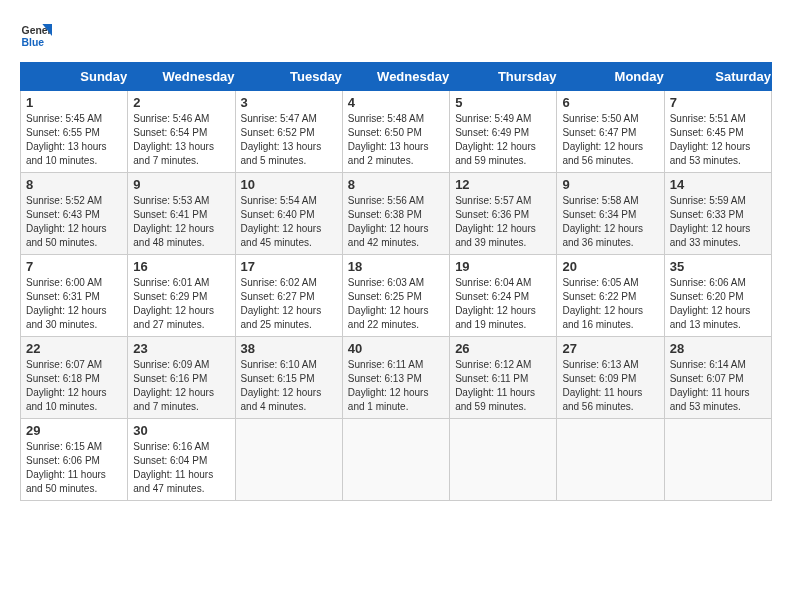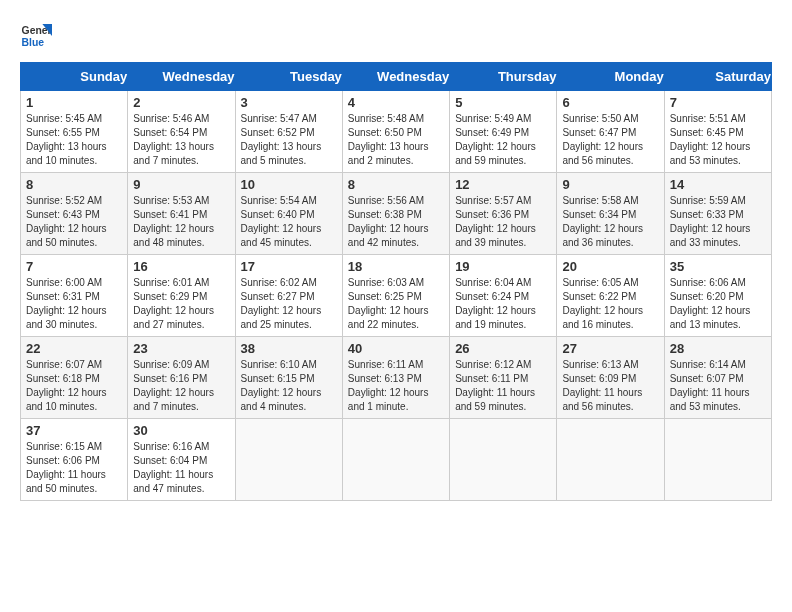--- a/index.html
+++ b/index.html
@@ -339,21 +339,21 @@
         <div class="day-number">28</div>
         <div class="day-detail">
           Sunrise: 6:14 AM<br>
           Sunset: 6:07 PM<br>
           Daylight: 11 hours and 53 minutes.
         </div>
       </td>
       </tr>
       <tr>
         <td>
-        <div class="day-number">37</div>
+        <div class="day-number">29</div>
         <div class="day-detail">
           Sunrise: 6:15 AM<br>
           Sunset: 6:06 PM<br>
           Daylight: 11 hours and 50 minutes.
         </div>
       </td>
         <td>
         <div class="day-number">30</div>
         <div class="day-detail">
           Sunrise: 6:16 AM<br>

